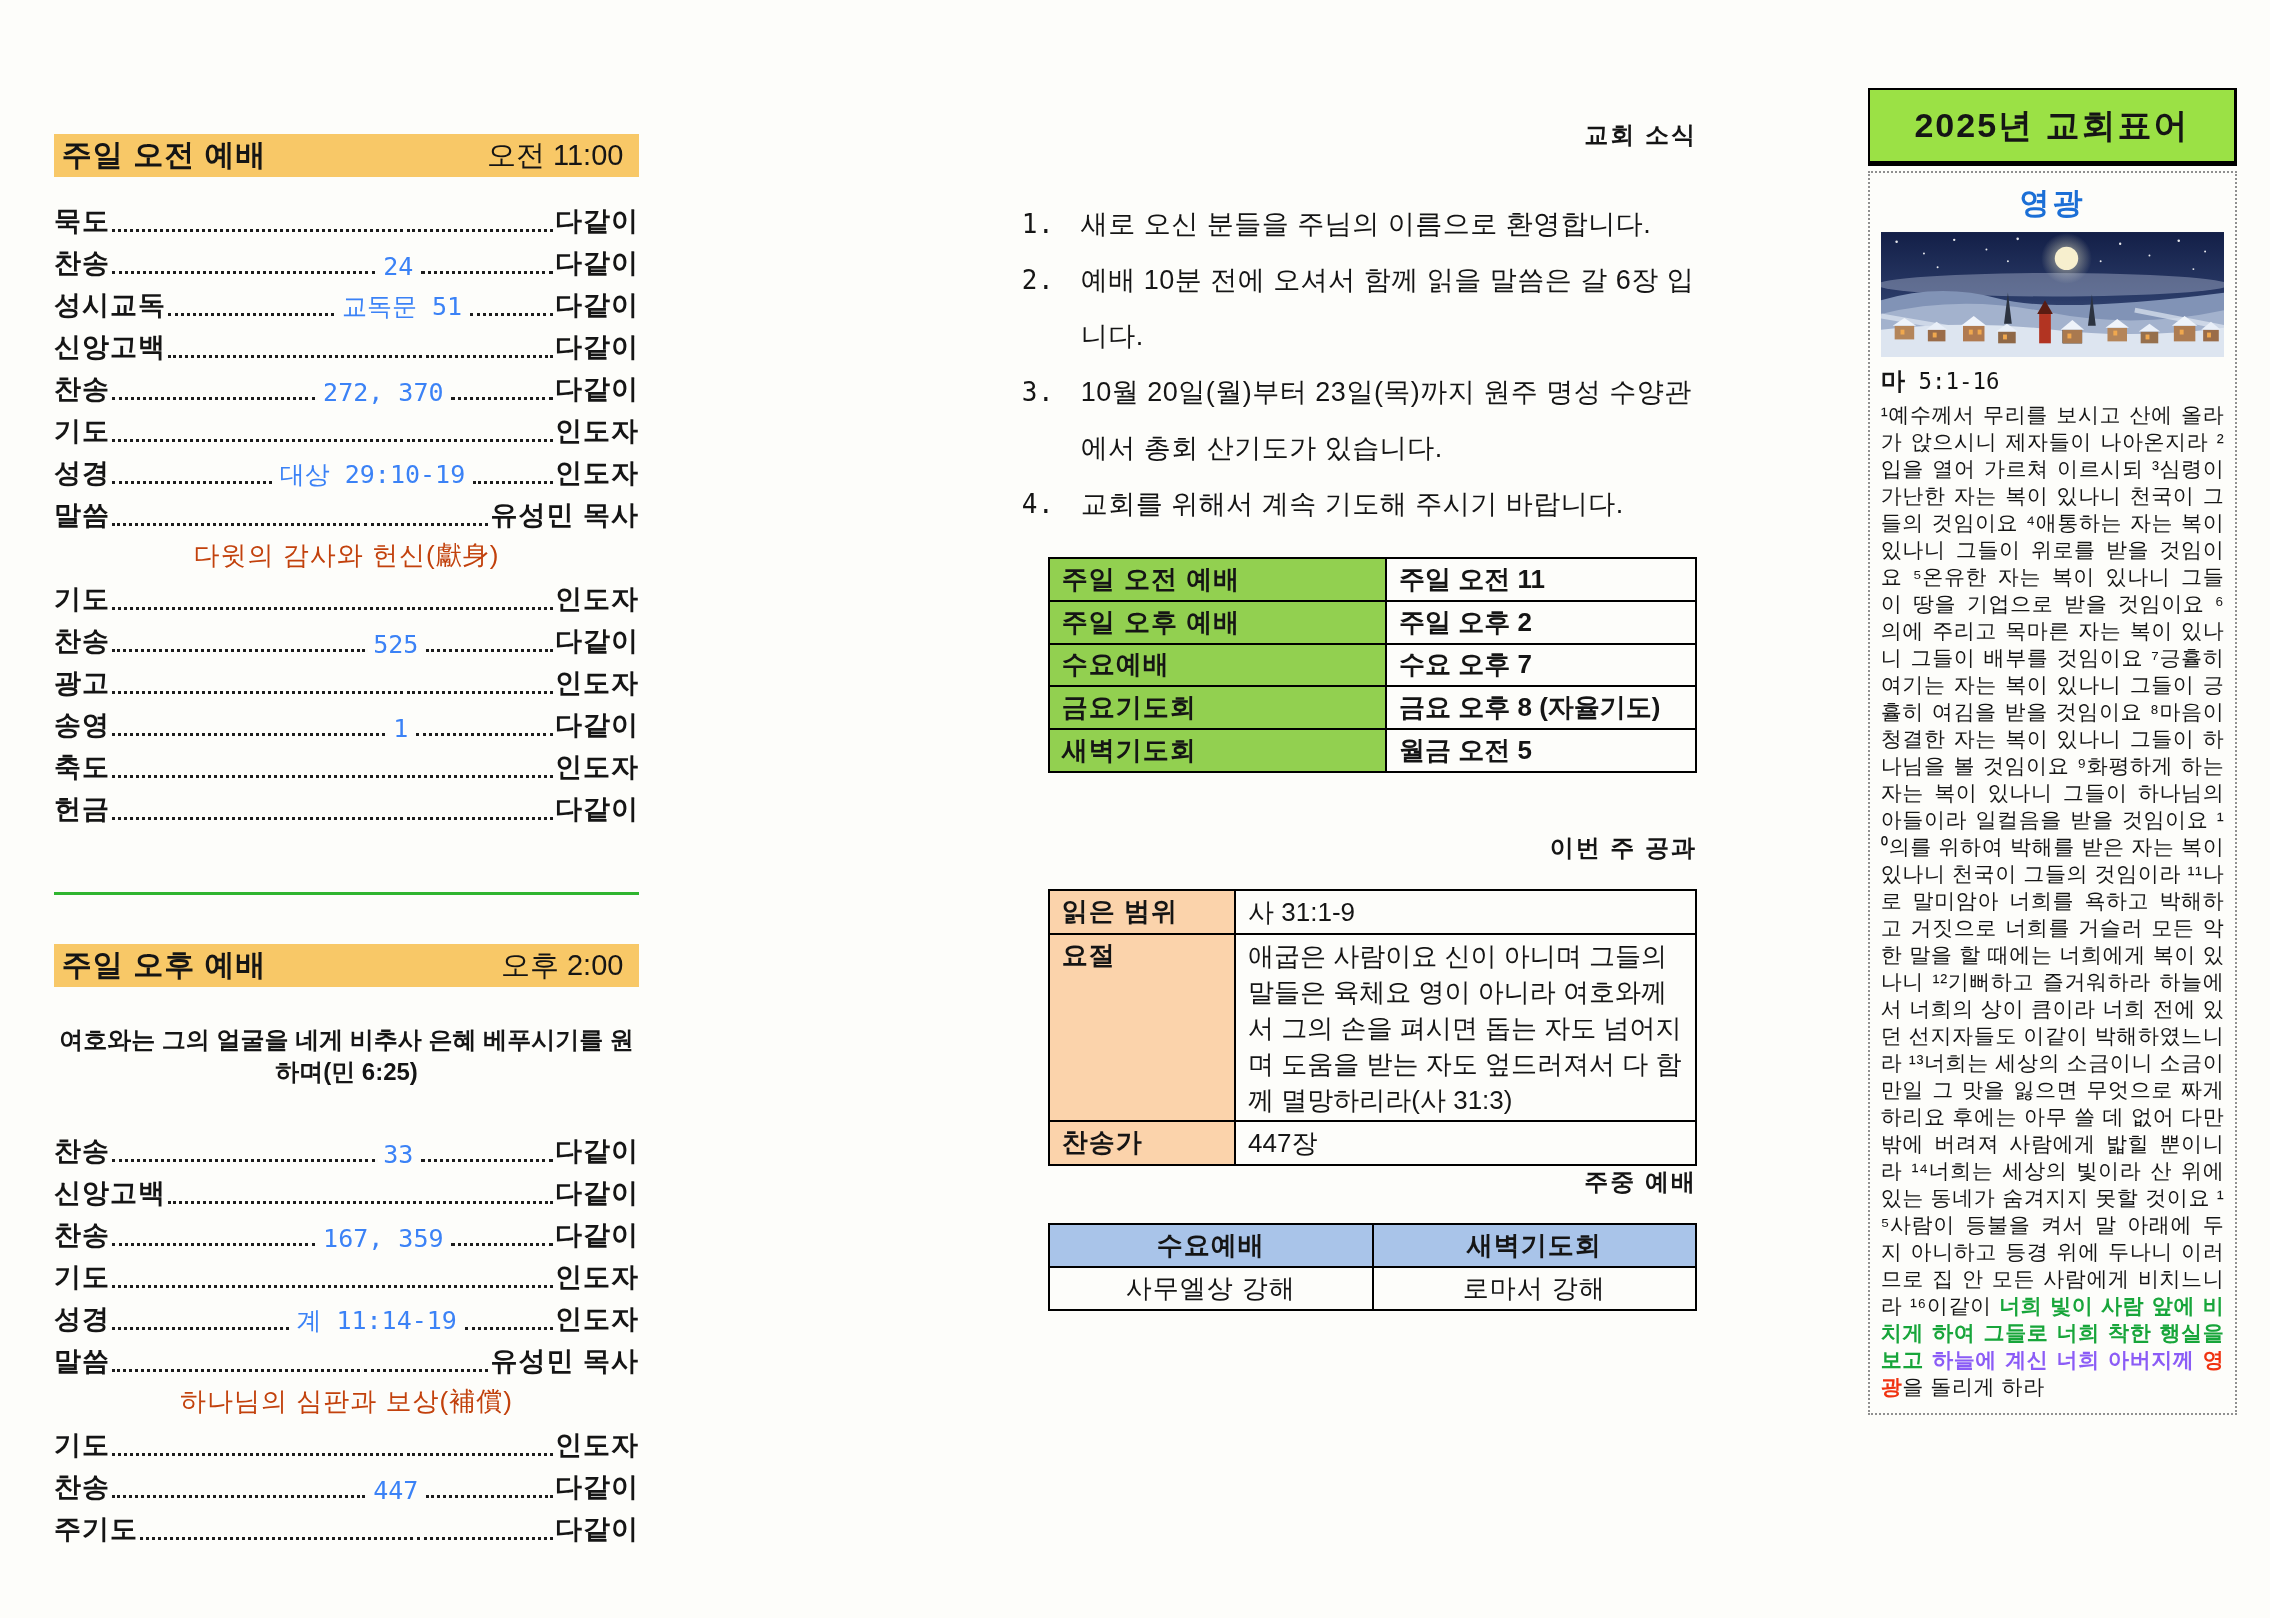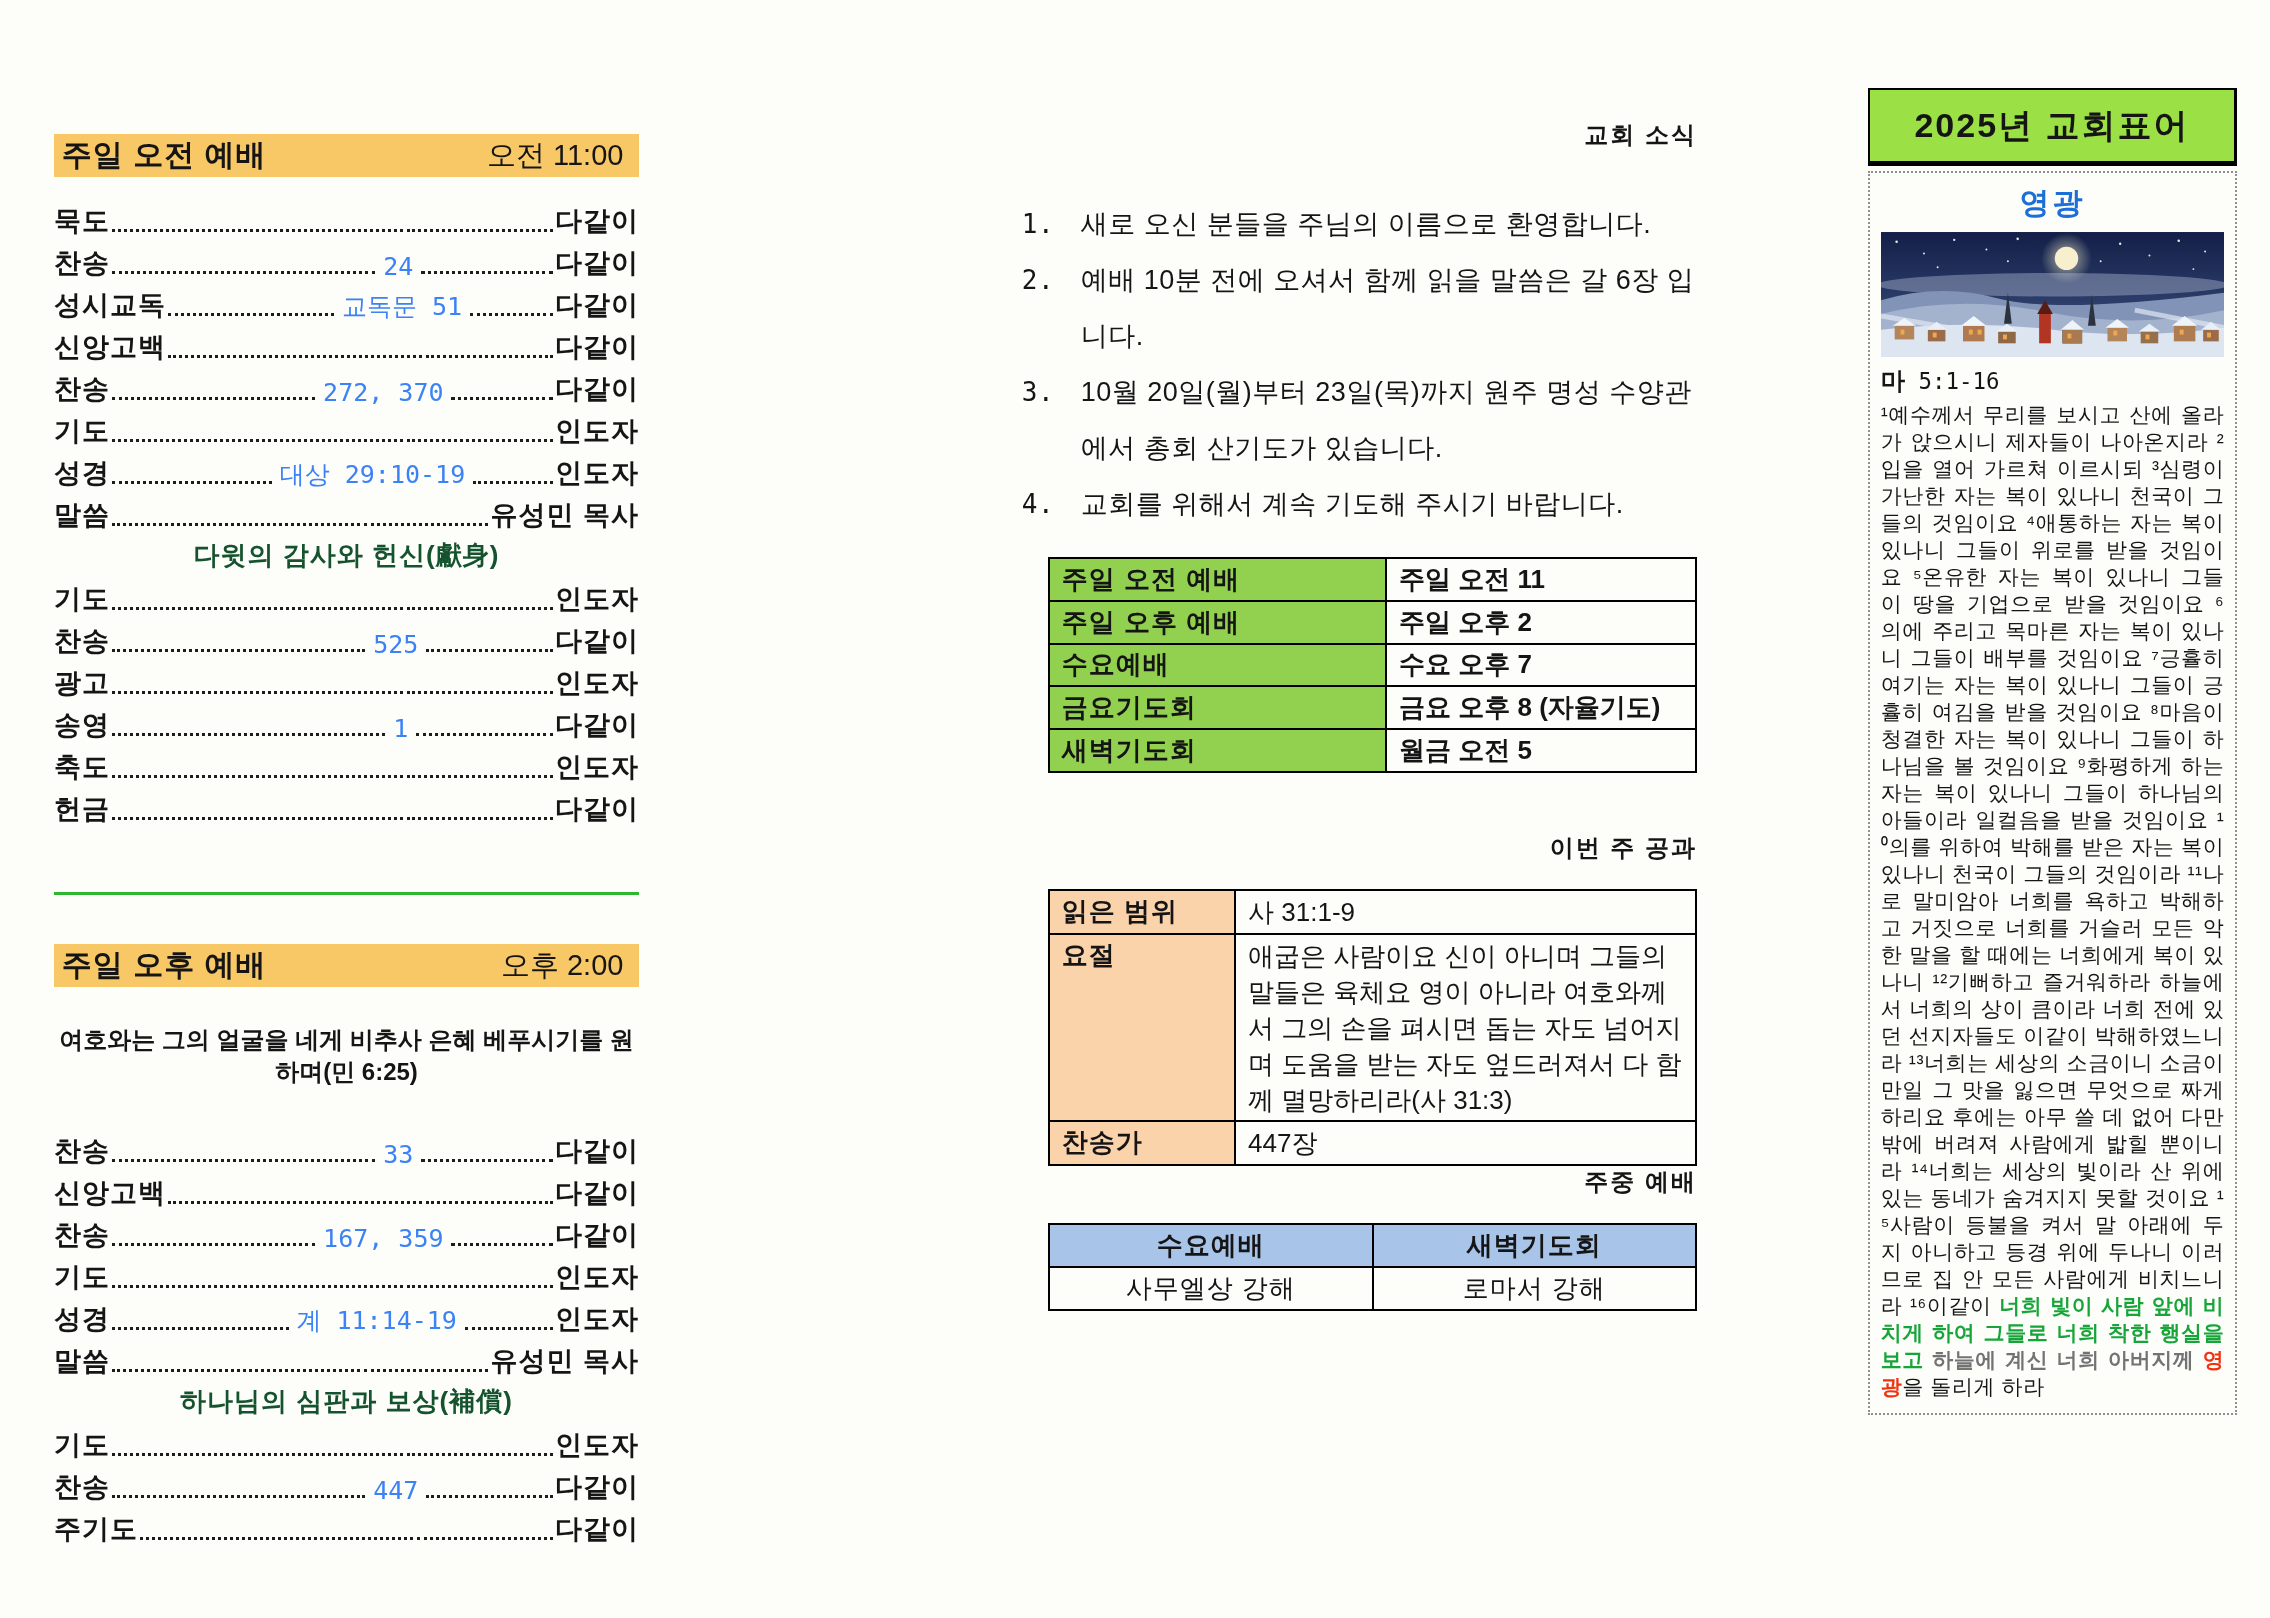--- a/index.html
+++ b/index.html
@@ -19,21 +19,21 @@
   .worship-list{margin-top:19.5px;}
   .wrow{display:flex;align-items:flex-end;height:42px;font-size:27px;}
   .wlabel{font-weight:bold;letter-spacing:1px;}
   .wright{font-weight:bold;letter-spacing:1px;}
   .wcenter{font-family:"DejaVu Sans Mono", monospace;font-size:25px;
     padding:0 5.9px;color:#3b82f6;}
   .wcenter:empty{display:none;padding:0;}
   .dots{border-bottom:3.3px dotted #1c1c1c;margin:0 2px 6.8px 2px;}
   .dots.a{flex:2;}
   .dots.b{flex:1;}
-  .sermon{-sermon:1;text-align:center;color:#14532d;font-weight:bold;
+  .sermon{-sermon:1;text-align:center;color:#c2410c;font-weight:normal;
     font-size:26px;height:42px;line-height:45px;letter-spacing:1px;}
   .divider{position:absolute;left:54px;top:892px;width:585px;height:0;
     border-top:3.9px solid #2FB52F;}
   
   .mid-col{position:absolute;left:1014px;top:119px;width:683px;}
   .mid-title{text-align:right;font-weight:bold;font-size:24px;letter-spacing:2px;}
   .news-list{margin:45px 0 0 7.8px;}
   .news-item{display:flex;font-size:27px;line-height:56px;letter-spacing:0.5px;}
   .news-num{width:59px;flex:none;font-family:"DejaVu Sans Mono", monospace;font-size:26px;}
   .news-text{flex:1;}
@@ -56,21 +56,21 @@
     padding:12.7px 0;letter-spacing:2px;}
   .scripture-box{border:2px dotted #8f8f8f;margin-top:4.9px;padding:7.8px 10.7px 13.7px;}
   .motto-word{text-align:center;color:#1B6FD6;font-size:30px;font-weight:bold;
     margin:2px 0 7.8px;letter-spacing:2.9px;}
   svg.scene{width:100%;height:125px;display:block;}
   .ref-line{font-size:22.4px;margin:7.8px 0 3.9px;font-family:"DejaVu Sans Mono", monospace;}
   .ref-line .bk{font-family:"Liberation Sans", sans-serif;font-weight:bold;font-size:24.4px;}
   .scripture{font-size:21px;line-height:27px;text-align:justify;
     word-break:break-all;letter-spacing:0.6px;font-weight:500;}
   .scripture .vg{color:#17A53A;font-weight:bold;}
-  .scripture .vb{color:#737373;font-weight:bold;}
+  .scripture .vb{color:#8b5cf6;font-weight:bold;}
   .scripture .vr{color:#F0320F;font-weight:bold;}
 </style>
 </head>
 <body>
 
 <div class="left-col">
   <div class="sec-bar">
     <span class="t1">주일 오전 예배</span>
     <span class="t2">오전 11:00</span>
   </div>

